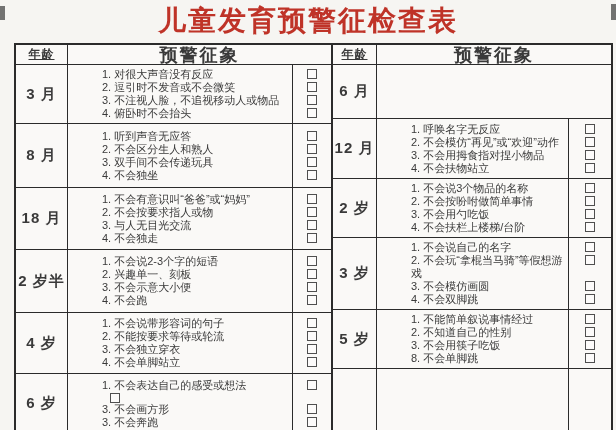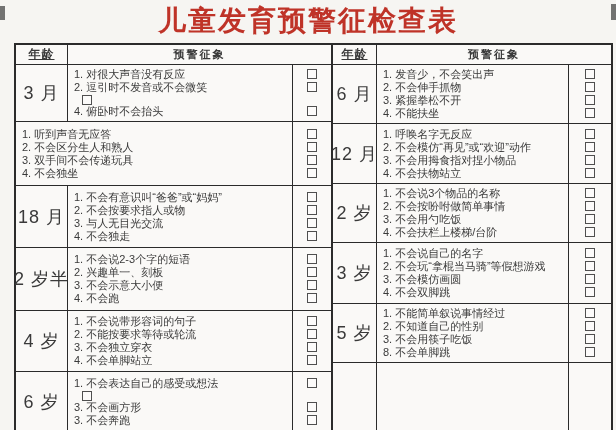--- a/index.html
+++ b/index.html
@@ -34,34 +34,34 @@
   .half{display:flex;flex-direction:column;box-sizing:border-box;}
   .half-left{width:315px;--chk:38px;--agew:52px;}
   .half-right{flex:1;border-left:2px solid var(--border);--chk:42px;--agew:44px;}
 
   .thead{display:flex;height:19px;border-bottom:1px solid var(--border);font-weight:bold;flex:none;}
   .thead .age-h{
     width:var(--agew);border-right:1px solid var(--border);
     display:flex;align-items:center;justify-content:center;
     font-size:12px;letter-spacing:1px;box-sizing:border-box;text-decoration:underline;
   }
-  .thead .signs-hd{flex:1;display:flex;align-items:center;justify-content:center;font-size:11px;letter-spacing:2px;}
+  .thead .signs-hd{flex:1;display:flex;align-items:center;justify-content:center;font-size:18px;letter-spacing:2px;}
 
   .rows{display:flex;flex-direction:column;flex:1;}
   .trow{display:flex;border-top:1px solid var(--border);box-sizing:border-box;}
   .rows .trow:first-child{border-top:none;}
   .acell{
     width:var(--agew);border-right:1px solid var(--border);
     display:flex;align-items:center;justify-content:center;
-    font-weight:normal;font-size:18px;letter-spacing:1px;
+    font-weight:bold;font-size:15px;letter-spacing:1px;
     box-sizing:border-box;flex:none;white-space:nowrap;
   }
   .signs{
     flex:1;position:relative;display:flex;flex-direction:column;
-    justify-content:center;padding:3px 0;box-sizing:border-box;min-width:0;
+    justify-content:center;padding:3px 0;box-sizing:border-box;min-width:0;margin-left:28px;
   }
   .vline{position:absolute;top:0;bottom:0;right:var(--chk);width:1px;background:var(--border);}
   .item{display:flex;align-items:flex-start;color:var(--text);}
   .txt{flex:1;font-size:11px;line-height:13px;padding:0 5px 0 6px;min-width:0;}
   .chk{width:var(--chk);flex:none;display:flex;justify-content:center;padding-top:1px;cursor:pointer;}
   .box{width:10px;height:10px;border:1.5px solid #4f4f4f;background:#fcfbfa;display:block;box-sizing:border-box;}
 </style>
 </head>
 <body>
 
@@ -89,33 +89,35 @@
                   <i class="box"></i>
                 </span>
               </div>
               <div class="item">
                 <span class="txt">2. 逗引时不发音或不会微笑</span>
                 <span class="chk">
                   <i class="box"></i>
                 </span>
               </div>
               <div class="item">
+                <span class="txt">3. 不注视人脸，不追视移动人或物品</span>
                 <span class="chk">
                   <i class="box"></i>
                 </span>
               </div>
               <div class="item">
                 <span class="txt">4. 俯卧时不会抬头</span>
                 <span class="chk">
                   <i class="box"></i>
                 </span>
               </div>
             </div>
           </div>
           <div class="trow" style="min-height: 64px;">
+            <div class="acell">8 月</div>
             <div class="signs">
               <i class="vline"></i>
               <div class="item">
                 <span class="txt">1. 听到声音无应答</span>
                 <span class="chk">
                   <i class="box"></i>
                 </span>
               </div>
               <div class="item">
                 <span class="txt">2. 不会区分生人和熟人</span>
@@ -260,47 +262,20 @@
     </div>
 
     <div class="half half-right">
       <div class="thead">
         <div class="age-h">年龄</div>
         <div class="signs-hd">预警征象</div>
       </div>
       <div class="rows">
           <div class="trow" style="min-height: 53px;">
             <div class="acell">6 月</div>
-            <div class="signs">
-              <i class="vline"></i>
-              <div class="item">
-                <span class="txt">1. 发音少，不会笑出声</span>
-                <span class="chk">
-                  <i class="box"></i>
-                </span>
-              </div>
-              <div class="item">
-                <span class="txt">2. 不会伸手抓物</span>
-                <span class="chk">
-                  <i class="box"></i>
-                </span>
-              </div>
-              <div class="item">
-                <span class="txt">3. 紧握拳松不开</span>
-                <span class="chk">
-                  <i class="box"></i>
-                </span>
-              </div>
-              <div class="item">
-                <span class="txt">4. 不能扶坐</span>
-                <span class="chk">
-                  <i class="box"></i>
-                </span>
-              </div>
-            </div>
           </div>
           <div class="trow" style="min-height: 60px;">
             <div class="acell">12 月</div>
             <div class="signs">
               <i class="vline"></i>
               <div class="item">
                 <span class="txt">1. 呼唤名字无反应</span>
                 <span class="chk">
                   <i class="box"></i>
                 </span>

